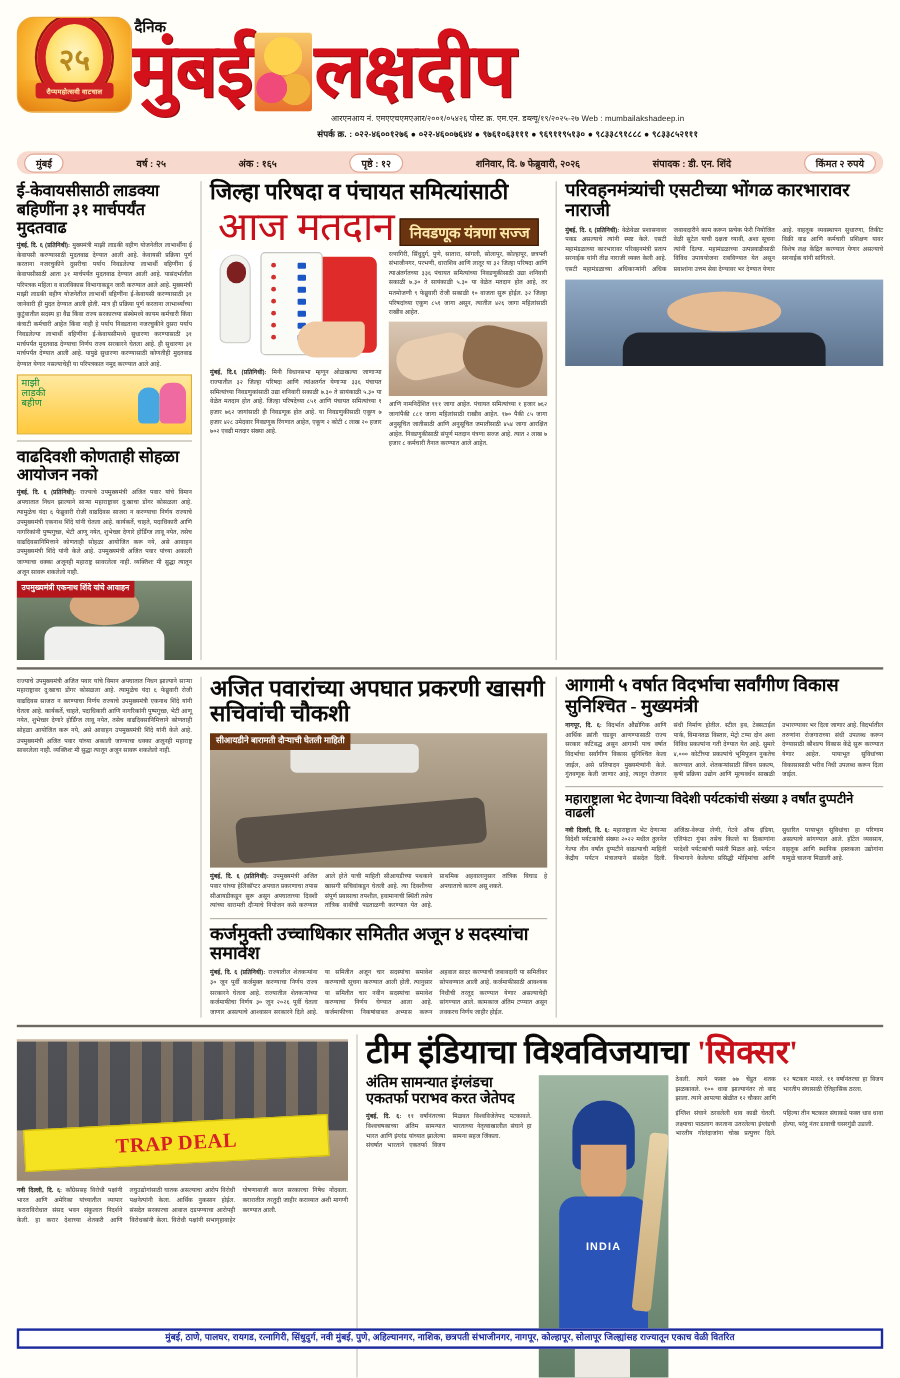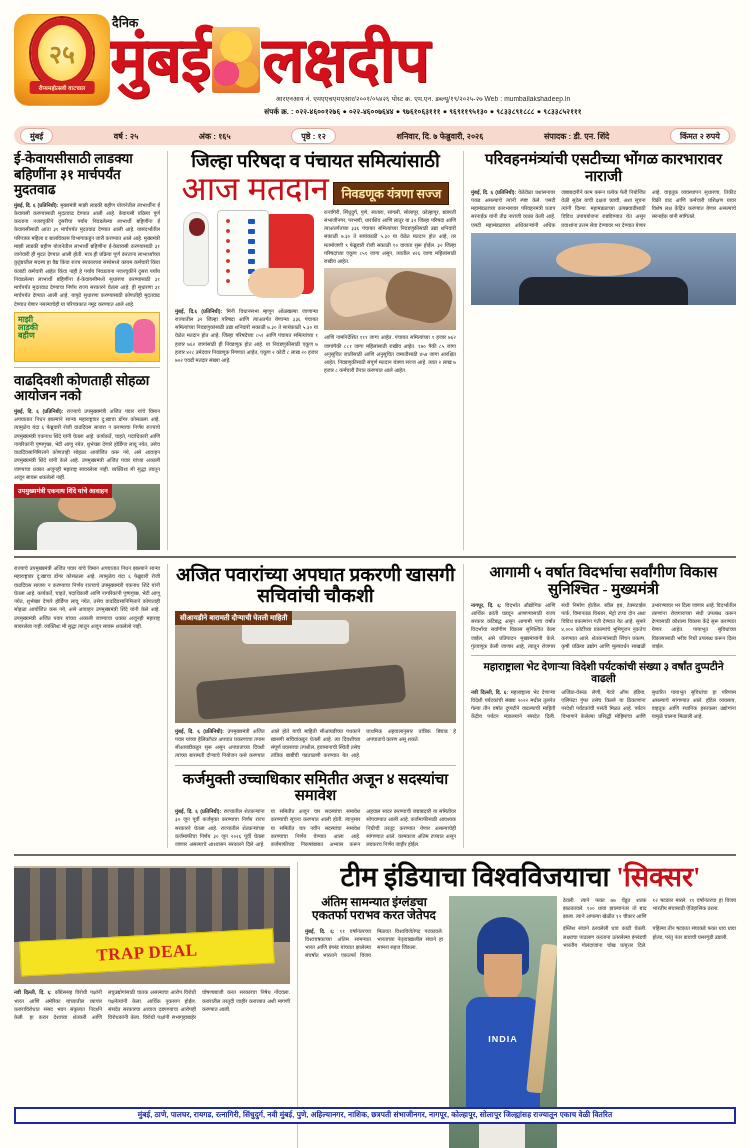--- a/index.html
+++ b/index.html
@@ -7,21 +7,21 @@
     width: 750px; height: 1148px;
     background: #fdfdfb;
     font-family: "Liberation Sans", sans-serif;
     overflow: hidden;
   }
   .page { position: relative; width: 750px; height: 1148px; background: #fffef9; padding: 0; }
 
   
   .masthead { display: flex; align-items: flex-start; padding: 14px 14px 0 14px; height: 122px; }
   .logo-badge {
-    width: 96px; height: 92px; border-radius: 14px; flex: 0 0 96px;
+    width: 96px; height: 80px; border-radius: 14px; flex: 0 0 96px;
     background: radial-gradient(circle at 50% 40%, #ffe89a 0%, #ffc94d 45%, #f5a623 75%, #e07b12 100%);
     position: relative; overflow: hidden; border: 1px solid #e8a83c;
   }
   .logo-ring {
     position: absolute; left: 50%; top: 42%; transform: translate(-50%,-50%);
     width: 62px; height: 70px; border-radius: 50%;
     background: radial-gradient(ellipse at 50% 45%, #fff6c8 0%, #ffe375 55%, #f3c23b 100%);
     border: 7px solid #cf1f22;
     box-shadow: 0 0 0 2px #9c1416;
     display: flex; align-items: center; justify-content: center;
@@ -67,21 +67,21 @@
   .content { padding: 6px 14px 0 14px; }
   .rowA { display: flex; gap: 7px; }
   .colL { width: 146px; flex: 0 0 146px; }
   .colM { width: 289px; flex: 0 0 289px; }
   .colR { flex: 1; }
   .vrule { border-left: 1px solid #c9c5bc; padding-left: 7px; }
 
   
   .hl {
     font-family: "Liberation Serif", serif; font-weight: bold; color: #0b0b0b;
-    text-align: center; line-height: 1.12;
+    text-align: left; line-height: 1.12;
   }
   .hl-main { font-size: 18.5px; }
   .hl-big {
     font-size: 33px; color: #c7101a; letter-spacing: -.5px; line-height: 1;
     display: inline-block;
   }
   .hl-sub { font-size: 12px; font-family: Liberation Serif, serif; }
   .hl-left { font-size: 13.5px; text-align: left; line-height: 1.15; }
   .hl-14 { font-size: 15px; }
   .hl-19 { font-size: 19px; }
@@ -142,21 +142,21 @@
   .minister:before{content:'';position:absolute;left:32%;top:14%;width:36%;height:46%;background:#e5bb94;border-radius:50%;}
   .minister:after{content:'';position:absolute;left:18%;bottom:0;width:64%;height:38%;background:#20242c;border-radius:14px 14px 0 0;}
 
   
   .shinde { height: 66px; background: linear-gradient(#7e8f77,#4f5d4a); position: relative; overflow:hidden;}
   .shinde:before{content:'';position:absolute;left:30%;top:8%;width:40%;height:48%;background:#d8a87e;border-radius:50%;}
   .shinde:after{content:'';position:absolute;left:16%;bottom:0;width:68%;height:42%;background:#f0f0ee;border-radius:10px 10px 0 0;}
 
   
   .ad-box { height: 50px; background: linear-gradient(#ffe9a0,#ffc93c); position: relative; overflow: hidden; border: 1px solid #e0ae2c;}
-  .ad-title{position:absolute;left:3px;top:3px;font-size:8px;font-weight:bold;color:#c7101a;line-height:1;font-family:"Liberation Serif",serif;}
+  .ad-title{position:absolute;left:3px;top:3px;font-size:8px;font-weight:normal;color:#c7101a;line-height:1;font-family:"Liberation Serif",serif;}
   .ad-title span{display:block;color:#128a3a;}
   .ad-fig{position:absolute;right:4px;top:6px;width:22px;height:34px;background:#ef6aa0;border-radius:9px 9px 4px 4px;}
   .ad-fig2{position:absolute;right:26px;top:10px;width:18px;height:30px;background:#47a7e0;border-radius:8px 8px 4px 4px;}
 
   
   .trap { height: 118px; background: linear-gradient(#cbb9a4,#9d8a74); position: relative; overflow:hidden;}
   .trap-people{position:absolute;left:0;top:2px;width:100%;height:62%;background:repeating-linear-gradient(90deg,#3a3f4a 0 16px,#6d6257 16px 26px);opacity:.85;}
   .trap-banner{position:absolute;left:6px;bottom:14px;width:92%;height:30%;background:#f5e221;border:1px solid #d4c10f;transform:rotate(-3deg);display:flex;align-items:center;justify-content:center;}
   .trap-text{font-family:"Liberation Serif",serif;font-weight:bold;font-size:17px;color:#d81f26;letter-spacing:.5px;}
 

